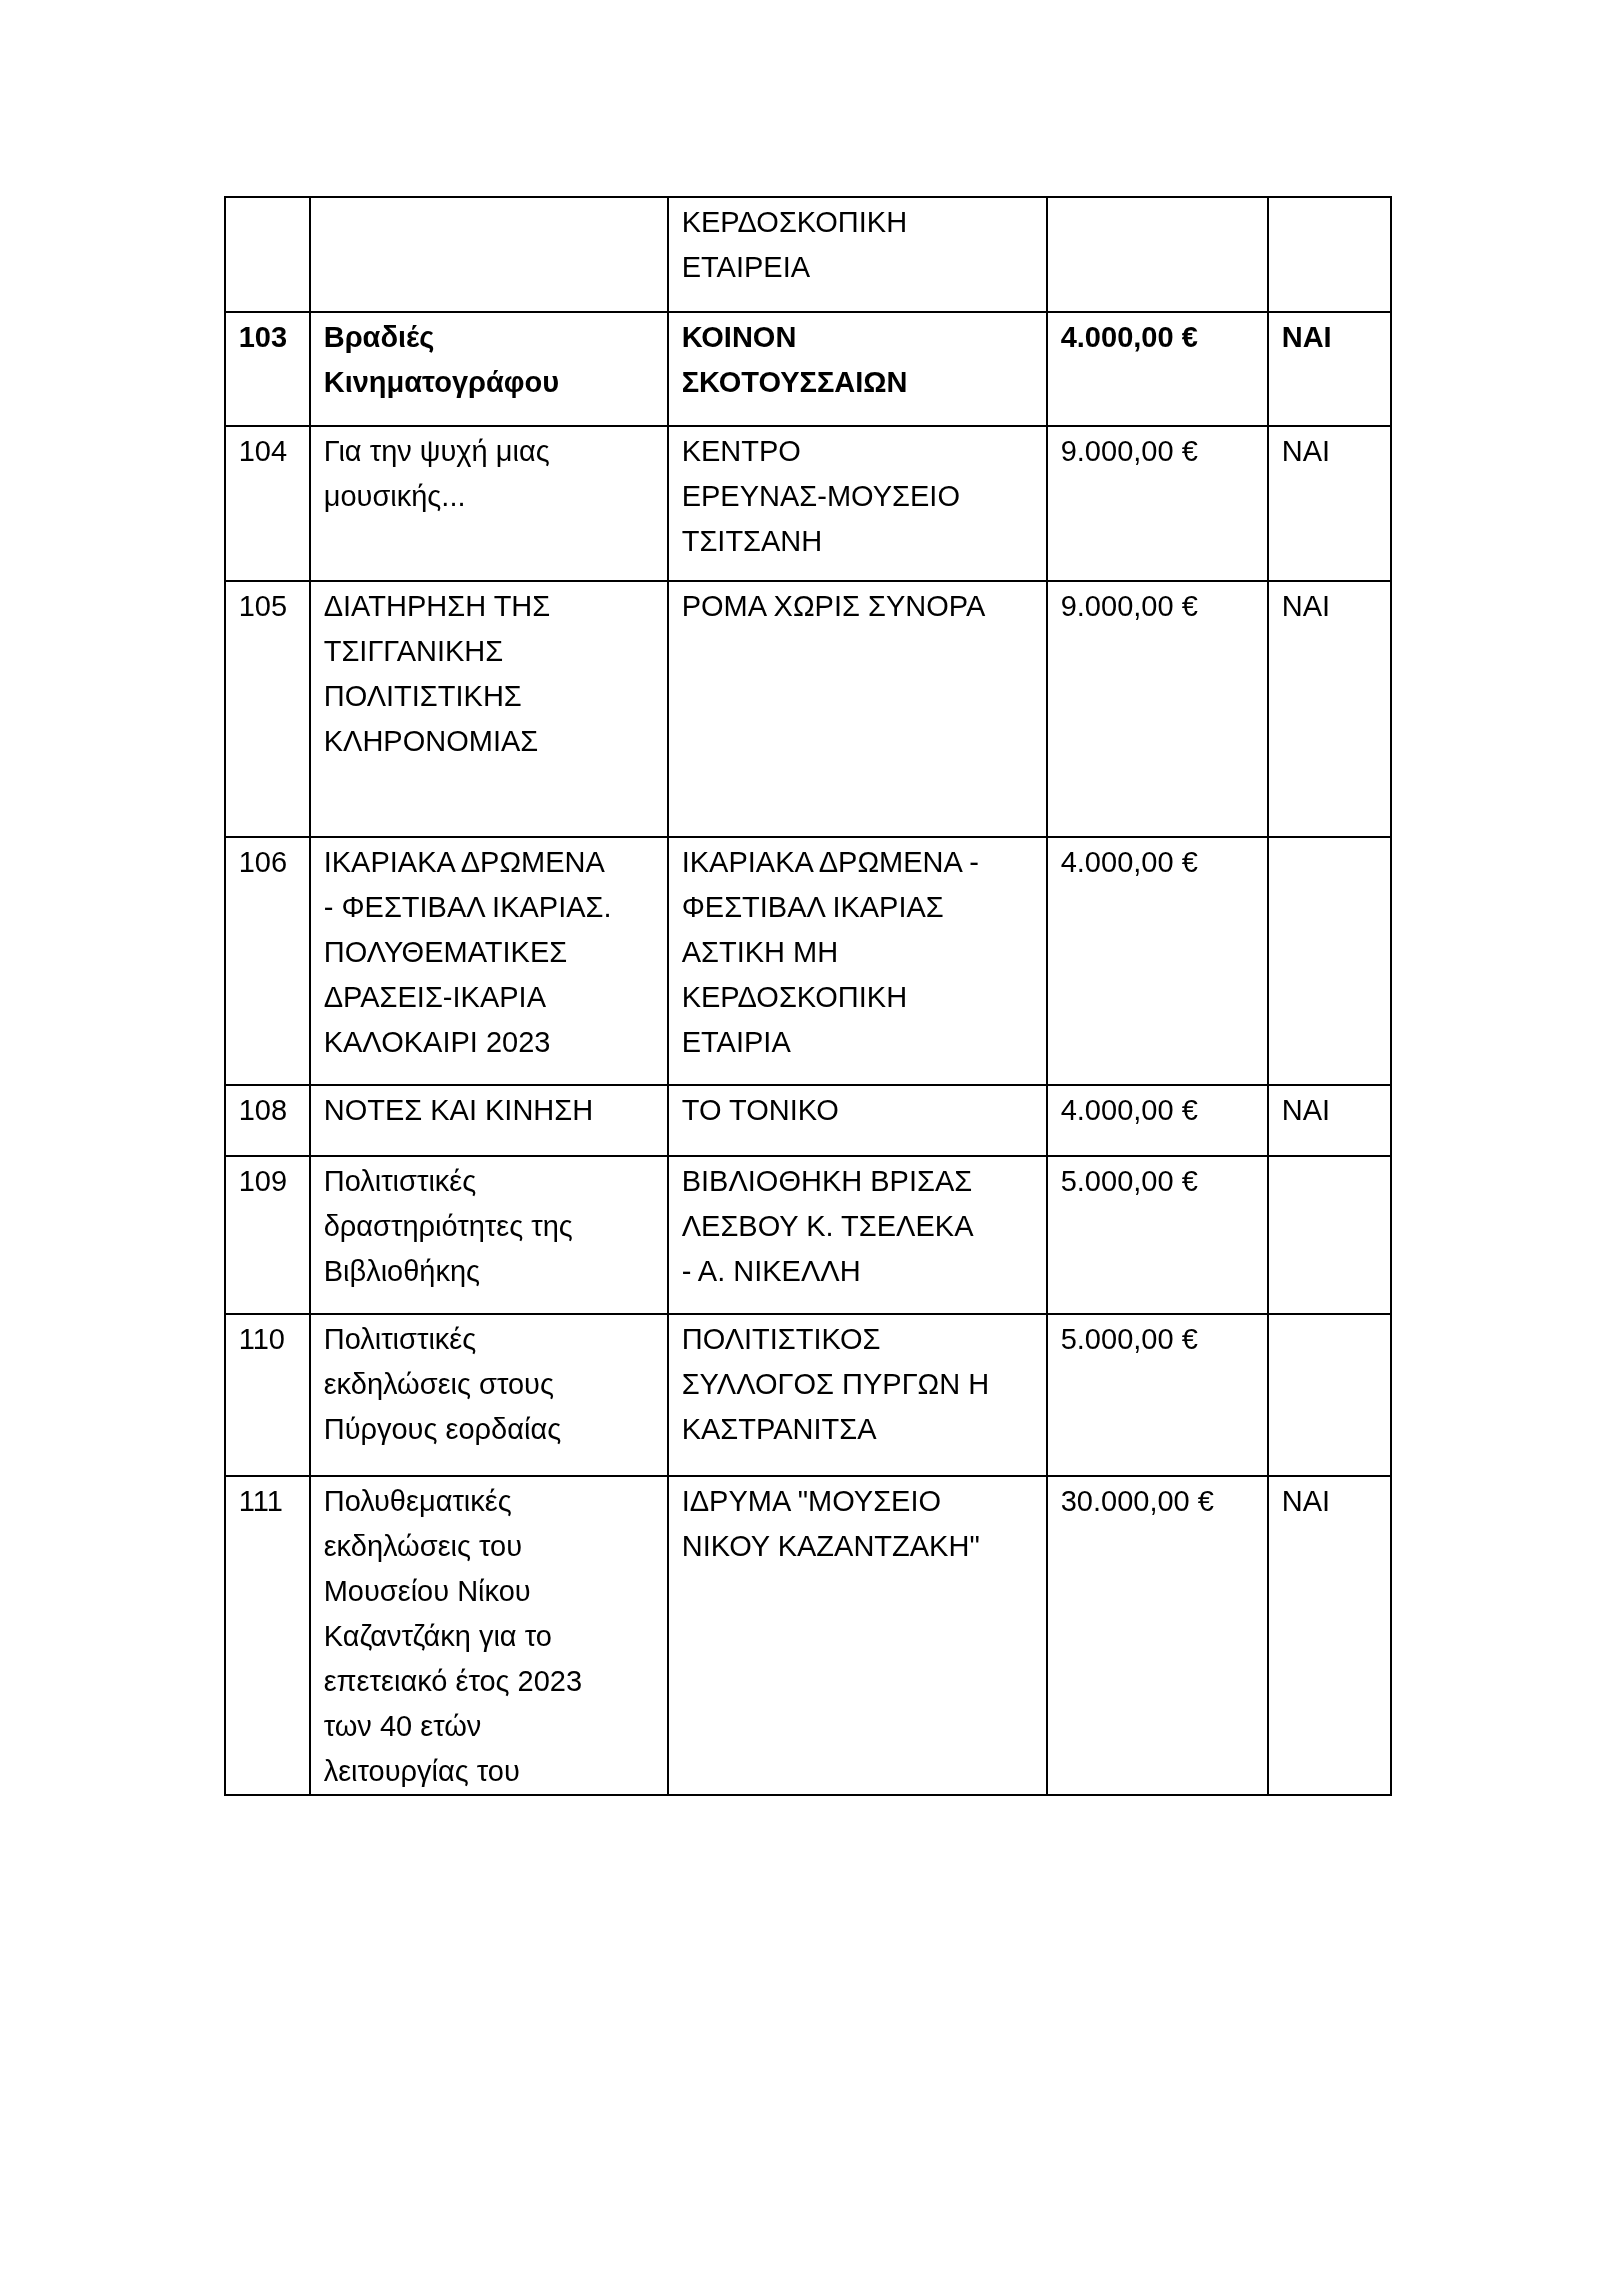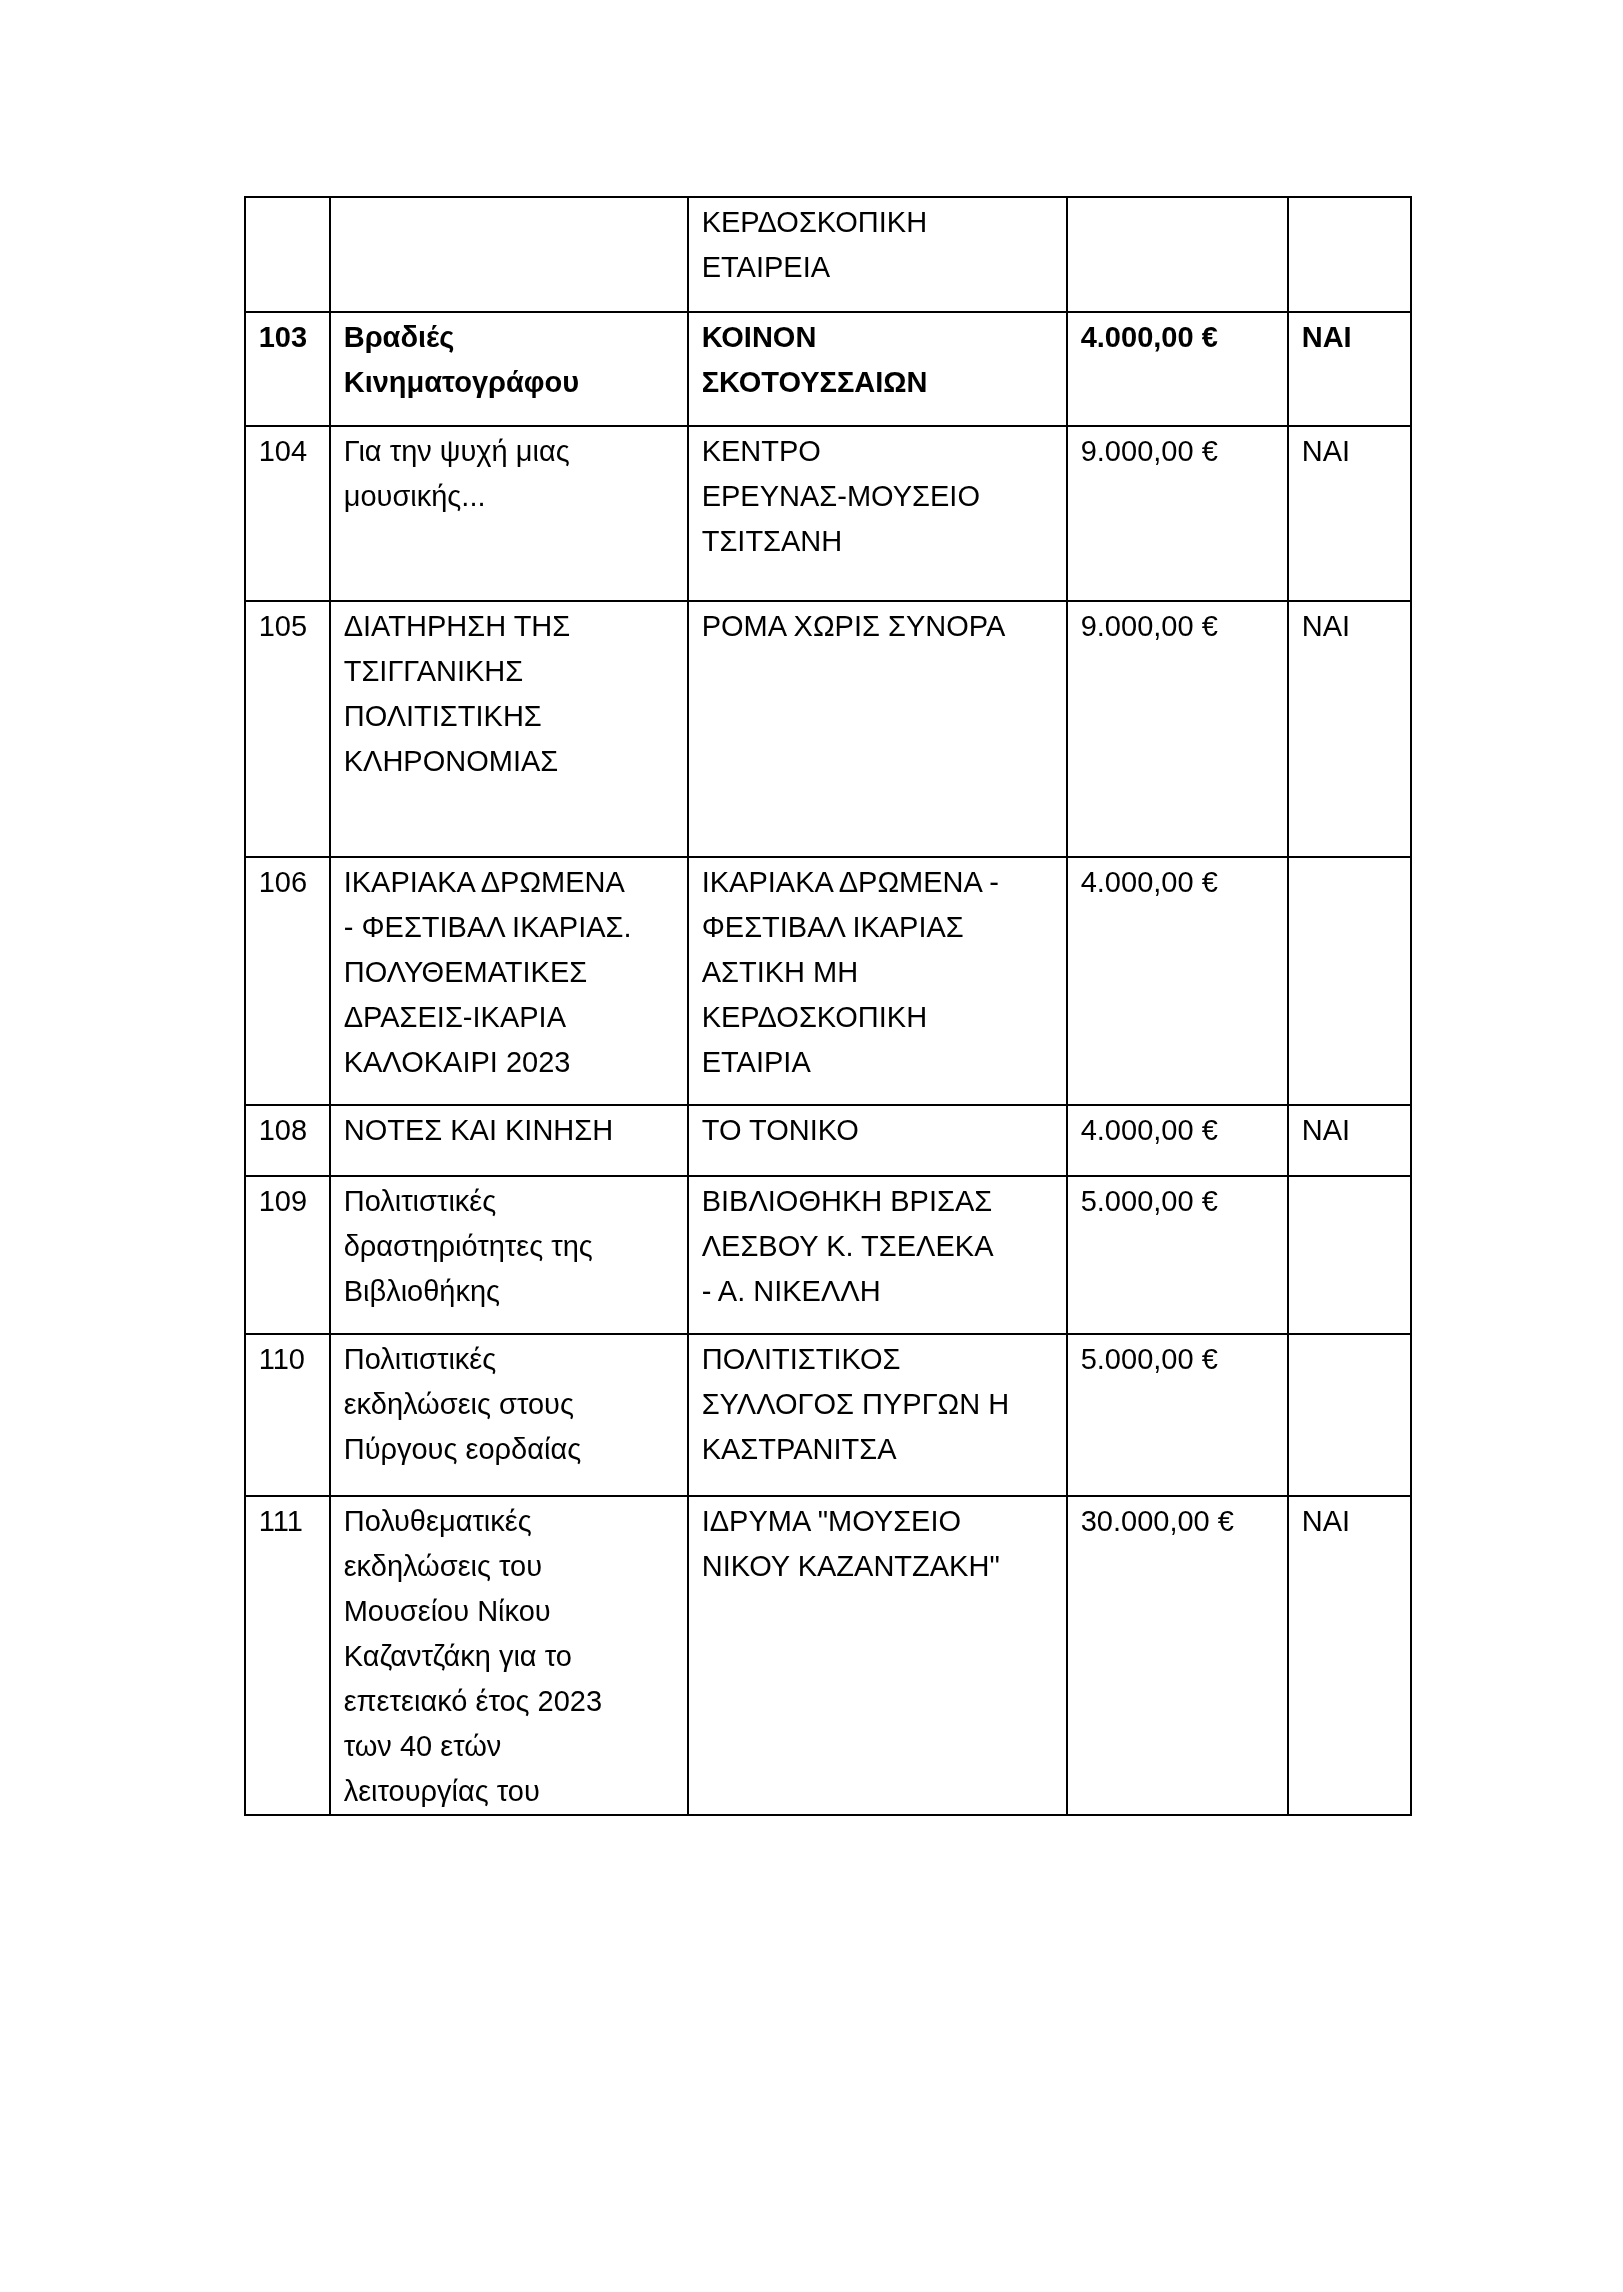--- a/index.html
+++ b/index.html
@@ -9,21 +9,21 @@
   }
   body {
     width: 1623px;
     height: 2293px;
     position: relative;
     font-family: "Liberation Sans", sans-serif;
     color: #000000;
   }
   table.doc-table {
     position: absolute;
-    left: 244px;
+    left: 224px;
     top: 196px;
     width: 1165px;
     border-collapse: collapse;
     table-layout: fixed;
   }
   table.doc-table td {
     border: 2.9px solid #000000;
     vertical-align: top;
     padding: 2px 12.7px 0 12.7px;
     font-size: 29px;
@@ -31,21 +31,21 @@
     white-space: pre-line;
     overflow: hidden;
     letter-spacing: 0;
   }
   td.col-num    { padding-left: 13.7px; }
   td.col-amount { }
   td.col-ok     { padding-left: 14.7px; }
 
   tr.r0 { height: 115px; }
   tr.r1 { height: 114px; font-weight: bold; }
-  tr.r2 { height: 175px; }
+  tr.r2 { height: 155px; }
   tr.r3 { height: 256px; padding-left: 8px; }
   tr.r4 { height: 248px; margin-left: 8px; }
   tr.r5 { height: 246px; }
   tr.r6 { height: 71px;  }
   tr.r7 { height: 158px; }
   tr.r8 { height: 162px; }
   tr.r9 { height: 244px; padding-left: 36px; }
 </style>
 </head>
 <body>

